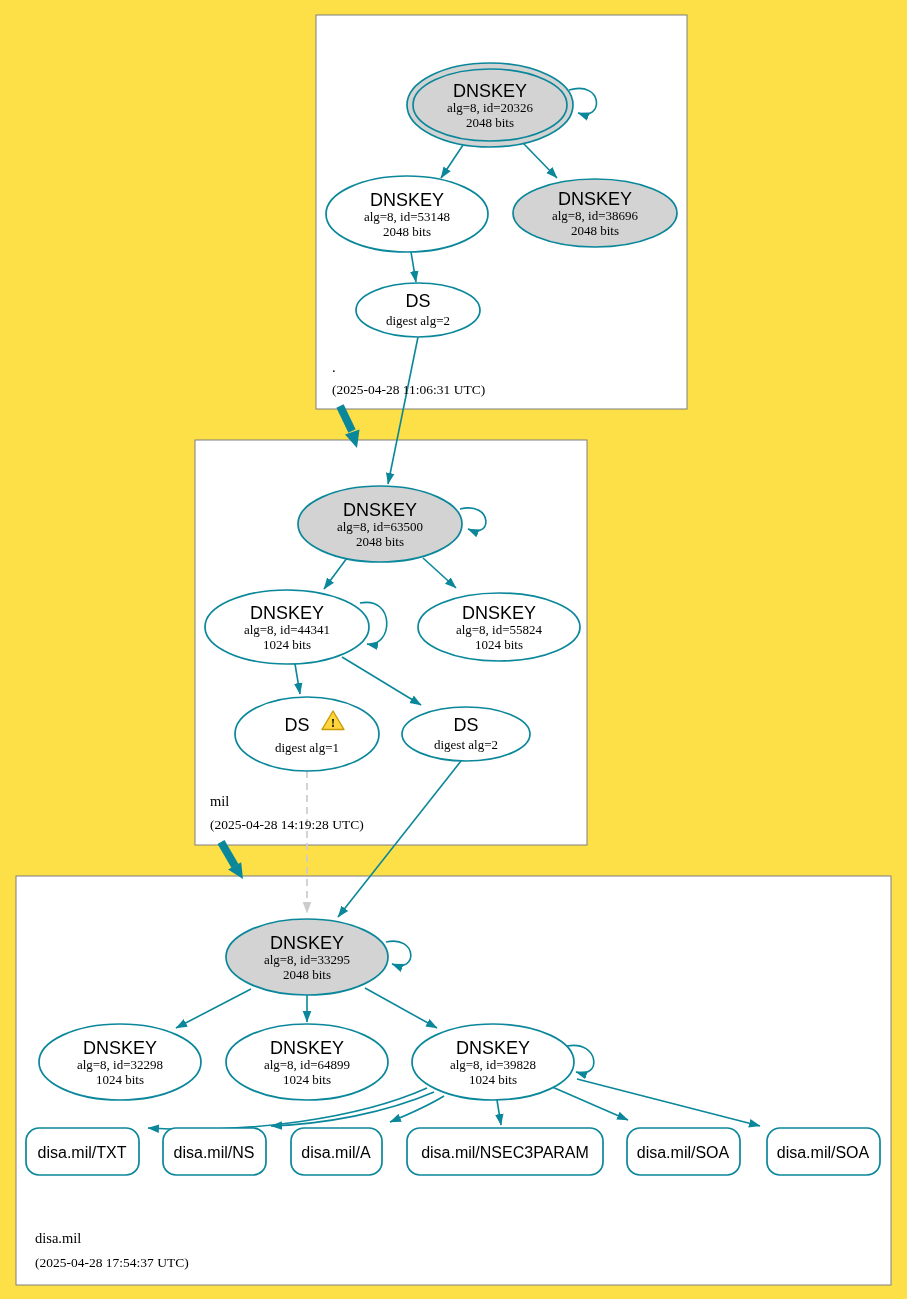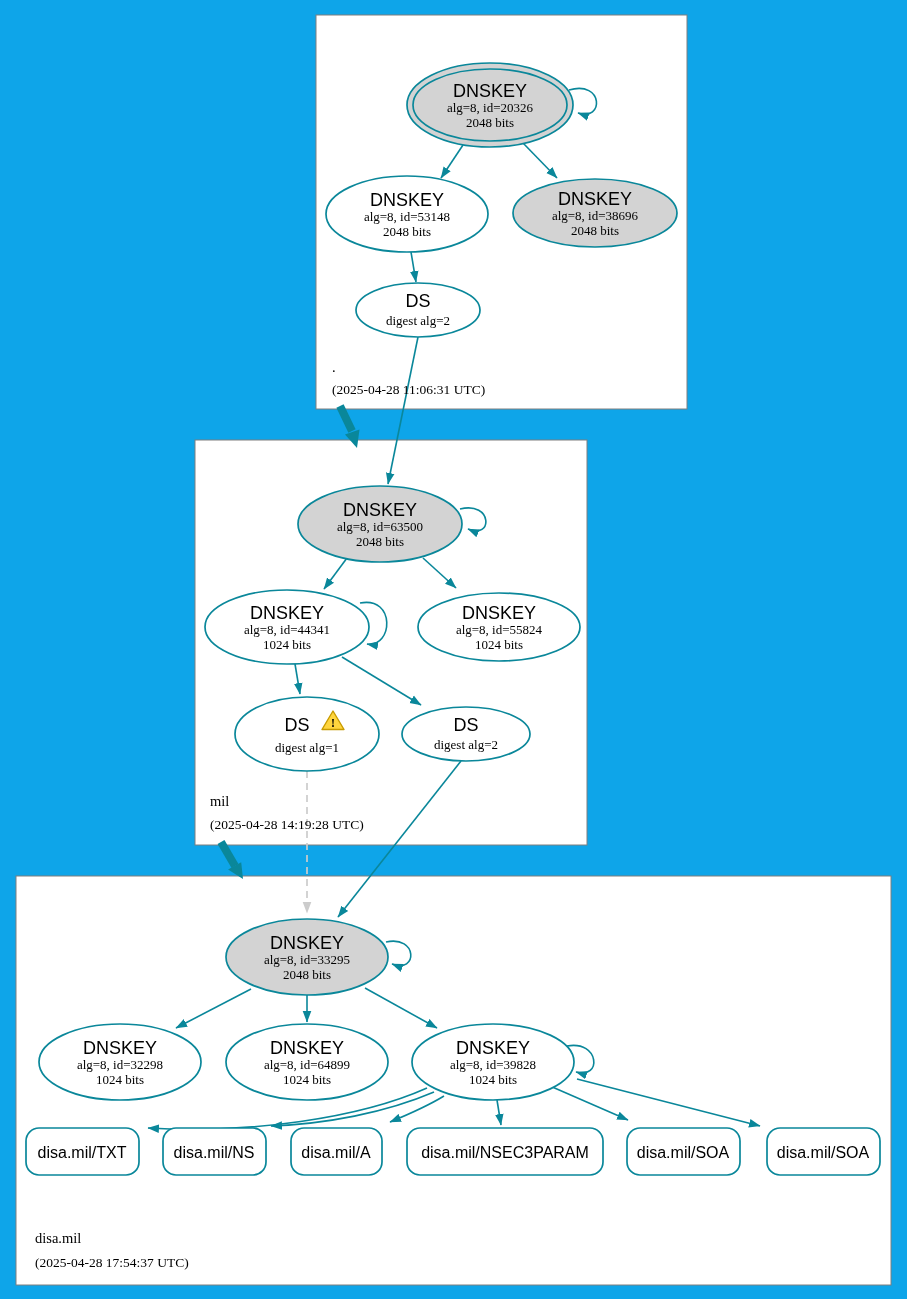--- a/index.html
+++ b/index.html
@@ -1,16 +1,16 @@
 <!DOCTYPE html>
 <html style="--edge: #0a879a; --node_fill: #d3d3d3; --dashed: #cccccc; --box_border: #7f7f7f; --warning_fill: #ffd53e; --warning_stroke: #c89b00;"><head>
 <meta charset="utf-8">
 <style>
   html,body{margin:0;padding:0;background:#fff;}
-  .canvas{position:relative;width:907px;height:1299px;background:#0ea5e9;overflow:hidden;}
+  .canvas{position:relative;width:907px;height:1299px;background:#fde047;overflow:hidden;}
   svg{display:block;}
   .zonebox{fill:#ffffff;stroke:var(--box_border);stroke-width:1;}
   .edge{stroke:var(--edge);stroke-width:1.6;fill:none;}
   .edge-thick{stroke:var(--edge);stroke-width:8;fill:none;}
   .head{fill:var(--edge);stroke:none;}
   .edge-dashed{stroke:var(--dashed);stroke-width:1.7;fill:none;stroke-dasharray:7 5;}
   .headgray{fill:var(--dashed);stroke:none;}
   .node{fill:#ffffff;stroke:var(--edge);stroke-width:1.7;}
   .node.gray{fill:var(--node_fill);}
   .node.inner{fill:none;}

